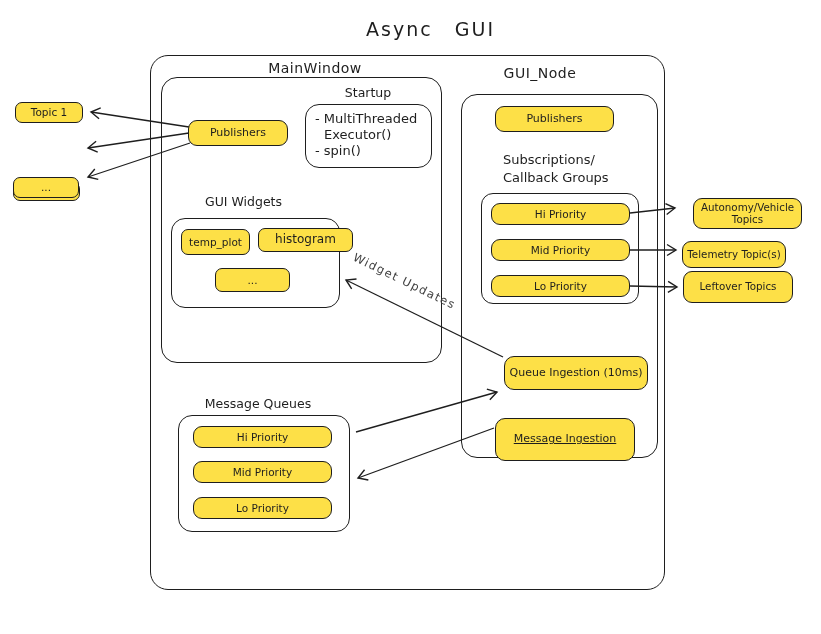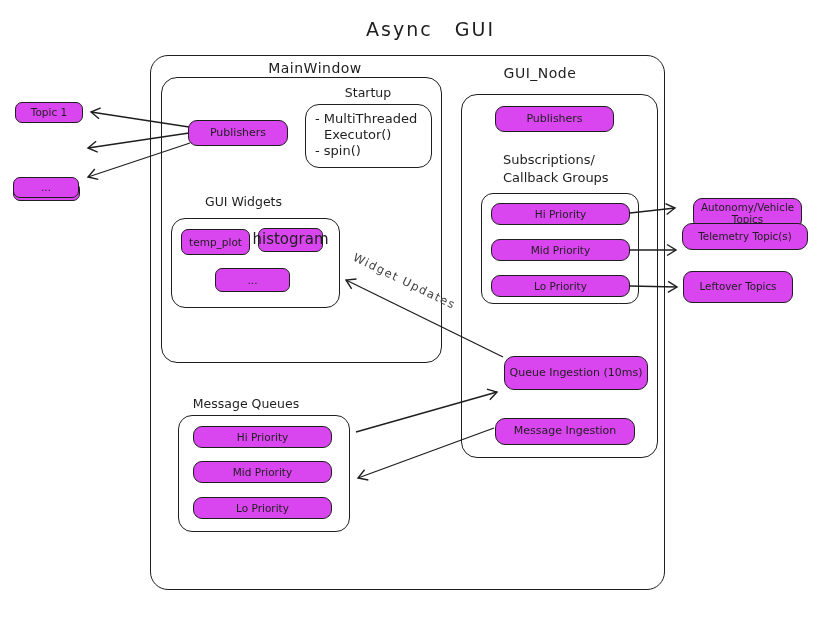--- a/index.html
+++ b/index.html
@@ -4,21 +4,21 @@
 <style>
   html,body { margin:0; padding:0; background:#e8e8e8; }
   #canvas {
     position:relative; width:821px; height:634px; background:#ffffff;
     font-family:"DejaVu Sans", "Liberation Sans", sans-serif;
     color:#1e1e1e; overflow:hidden;
   }
   .abs { position:absolute; }
   .box {
     position:absolute; border:1.4px solid #1e1e1e; border-radius:9px;
-    background:#d946ef; display:flex; align-items:center; justify-content:center;
+    background:#fde047; display:flex; align-items:center; justify-content:center;
     text-align:center; font-size:11px; line-height:1.15; color:#1e1e1e;
     box-sizing:border-box; padding:1px 4px;
   }
   .container { background:transparent; }
   .lbl { position:absolute; color:#1e1e1e; white-space:nowrap; }
   .title {
     font-size:19px; letter-spacing:2px; word-spacing:14px; font-weight:500;
     text-align:center;
   }
   .section-lbl { font-size:14px; letter-spacing:0.5px; }
@@ -70,49 +70,49 @@
   <div class="box container" style="left:305px; top:104px; width:127px; height:64px; border-radius:14px;"></div>
   <div class="startup-lines" style="left:315px; top:111px; width:112px;">
     <div>- MultiThreaded</div>
     <div class="indent">Executor()</div>
     <div>- spin()</div>
   </div>
 
   <div class="lbl sub-lbl" style="left:205px; top:194px;">GUI Widgets</div>
   <div class="box container" style="left:171px; top:218px; width:169px; height:90px; border-radius:14px;"></div>
   <div class="box" style="left:181px; top:229px; width:69px; height:26px; border-radius:7px; font-size:10.5px;">temp_plot</div>
-  <div class="box" style="left:258px; top:228px; width:65px; height:24px; border-radius:7px; font-size:15px;">histogram</div>
+  <div class="box" style="left:258px; top:228px; width:95px; height:24px; border-radius:7px; font-size:12px;">histogram</div>
   <div class="box" style="left:215px; top:268px; width:75px; height:24px; border-radius:7px; font-size:10.5px;">...</div>
 
   <div class="lbl section-lbl" style="left:480px; top:65px; width:120px; text-align:center;">GUI_Node</div>
   <div class="box container" style="left:461px; top:94px; width:197px; height:364px; border-radius:16px;"></div>
 
   <div class="box" style="left:495px; top:106px; width:119px; height:26px;">Publishers</div>
 
   <div class="lbl sub-lbl" style="left:503px; top:151px; line-height:18px; font-size:13px;">
     <div>Subscriptions/</div>
     <div>Callback Groups</div>
   </div>
   <div class="box container" style="left:481px; top:193px; width:158px; height:111px; border-radius:12px;"></div>
   <div class="box" style="left:491px; top:203px; width:139px; height:22px; font-size:10.5px;">Hi Priority</div>
   <div class="box" style="left:491px; top:239px; width:139px; height:22px; font-size:10.5px;">Mid Priority</div>
   <div class="box" style="left:491px; top:275px; width:139px; height:22px; font-size:10.5px;">Lo Priority</div>
 
   <div class="box" style="left:504px; top:356px; width:144px; height:34px; border-radius:10px;">Queue Ingestion (10ms)</div>
-  <div class="box" style="left:495px; top:418px; width:140px; height:27px; border-radius:10px;">Message Ingestion</div>
+  <div class="box" style="left:495px; top:418px; width:140px; height:43px; border-radius:10px;text-decoration:underline;">Message Ingestion</div>
 
   <div class="box" style="left:15px; top:102px; width:68px; height:21px; border-radius:7px; font-size:10.5px;">Topic 1</div>
   <div class="box" style="left:13px; top:142px; width:67px; height:19px; border-radius:7px; font-size:10.5px;margin-top:40px;">Topic 2</div>
   <div class="box" style="left:13px; top:177px; width:66px; height:21px; border-radius:7px; font-size:10.5px;">...</div>
 
   <div class="box" style="left:681px; top:198px; width:109px; height:31px; font-size:10.3px;margin-left:12px;">Autonomy/Vehicle Topics</div>
-  <div class="box" style="left:682px; top:223px; width:126px; height:27px; font-size:10.3px;border-radius:10px;">Telemetry Topic(s)</div>
+  <div class="box" style="left:682px; top:241px; width:104px; height:27px; font-size:10.3px;">Telemetry Topic(s)</div>
   <div class="box" style="left:683px; top:271px; width:110px; height:32px; font-size:10.3px;">Leftover Topics</div>
 
-  <div class="lbl sub-lbl" style="left:184px; top:396px; width:124px; text-align:center;">Message Queues</div>
+  <div class="lbl sub-lbl" style="left:196px; top:396px; width:124px; text-align:center;">Message Queues</div>
   <div class="box container" style="left:178px; top:415px; width:172px; height:117px; border-radius:14px;"></div>
   <div class="box" style="left:193px; top:426px; width:139px; height:22px; font-size:10.5px;">Hi Priority</div>
   <div class="box" style="left:193px; top:461px; width:139px; height:22px; font-size:10.5px;">Mid Priority</div>
   <div class="box" style="left:193px; top:497px; width:139px; height:22px; font-size:10.5px;">Lo Priority</div>
 
   <div class="rot-label" style="left:357px; top:250px;">Widget Updates</div>
 
 </div>
 
 </body></html>

